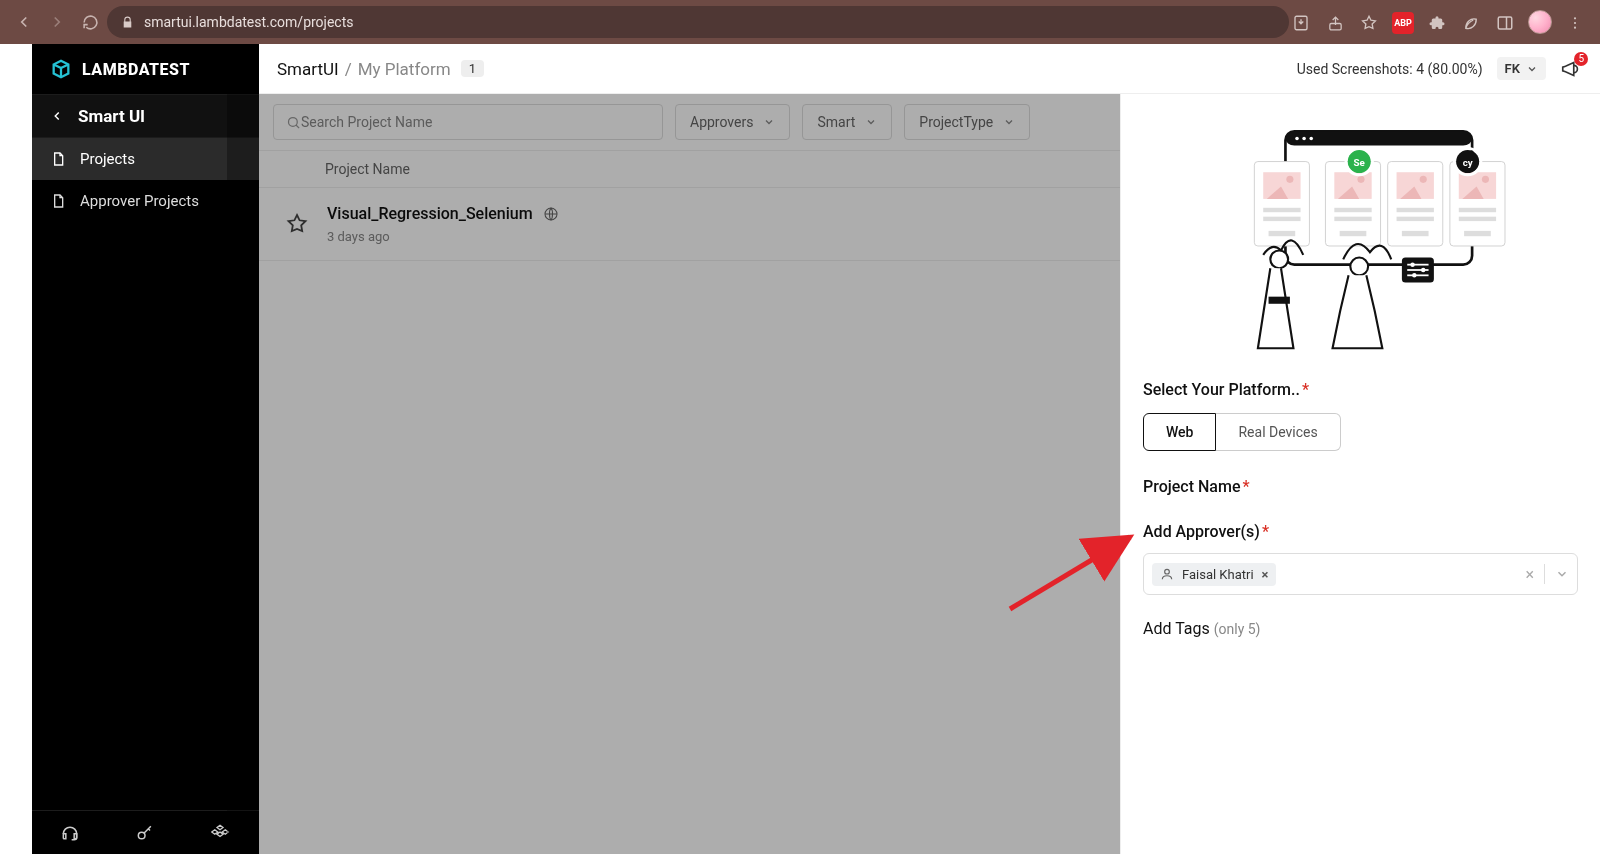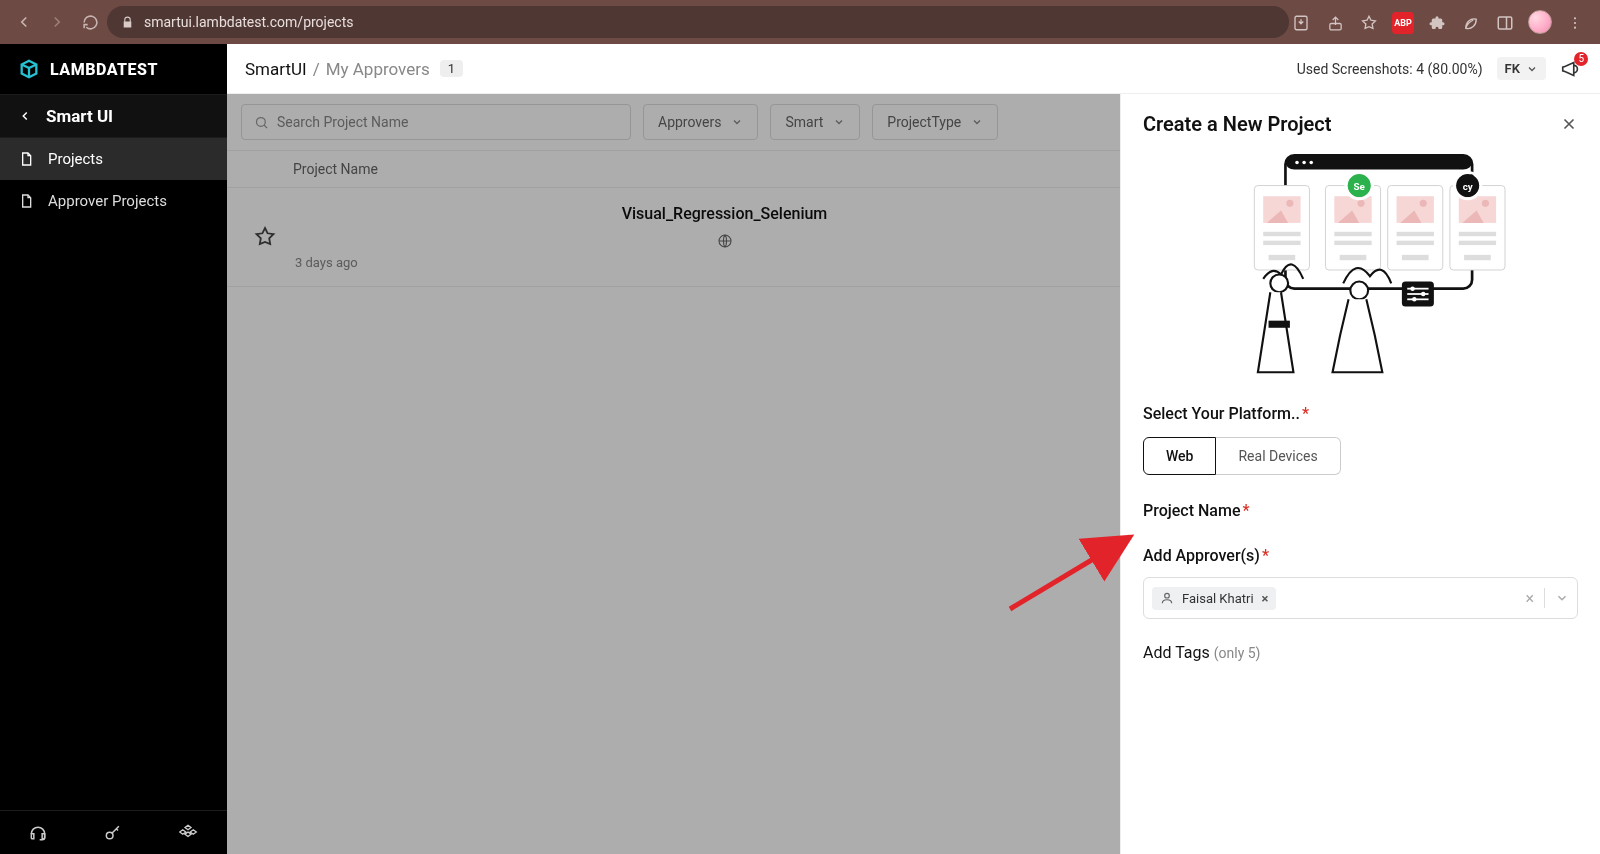--- a/index.html
+++ b/index.html
@@ -13,21 +13,21 @@
     .url-text { color: #e8dedc; }
     .chrome-icons { display: flex; align-items: flex-end; gap: 12px; color: #d2c4c1; padding-right: 6px; }
     .chrome-icon { width: 22px; height: 22px; display: flex; align-items: center; justify-content: center; font-size: 16px; }
     .abp-icon { width: 22px; height: 22px; background: #e3232a; border-radius: 4px; display: flex; align-items: center; justify-content: center; color: #fff; font-size: 9px; font-weight: 700; }
     .profile-chip { width: 24px; height: 24px; border-radius: 50%; background: radial-gradient(circle at 30% 30%, #ffd8e1, #ffb2cc, #f18aae); border: 1px solid #b89791; }
 
     
     .app { display: flex; height: calc(854px - 44px); position: relative; }
 
     
-    .sidebar { width: 227px; background: #000; color: #fff; display: flex; flex-direction: column; }
+    .sidebar { width: 227px; background: #000; color: #fff; display: flex; flex-direction: column; margin-left: 32px; }
     .brand-row { height: 50px; display: flex; align-items: center; padding: 0 18px; gap: 10px; background: #000; }
     .brand-mark { width: 22px; height: 22px; }
     .brand-text { font-weight: 800; font-size: 16px; letter-spacing: .5px; }
     .module-row { height: 44px; background: #111; display: flex; align-items: center; padding: 0 18px; gap: 14px; font-weight: 700; font-size: 17px; border-top: 1px solid #1c1c1c; border-bottom: 1px solid #1c1c1c; }
     .side-item { height: 42px; display: flex; align-items: center; padding: 0 18px; gap: 14px; font-size: 15px; color: #ddd; }
     .side-item.active { background: #2b2b2b; color: #fff; }
     .side-icon { width: 16px; height: 16px; display: flex; align-items: center; justify-content: center; }
     .sidebar-footer { margin-top: auto; height: 44px; display: flex; align-items: center; justify-content: space-around; border-top: 1px solid #1c1c1c; }
     .sidebar-footer .fi { width: 20px; height: 20px; color: #ccc; }
 
@@ -39,32 +39,32 @@
     .count-chip { background: #eee; color: #333; padding: 1px 8px; border-radius: 4px; font-size: 13px; margin-left: 4px; }
     .topbar-right { margin-left: auto; display: flex; align-items: center; gap: 14px; font-size: 14px; color: #333; }
     .user-chip { display: flex; align-items: center; gap: 6px; background: #f2f2f2; padding: 4px 8px; border-radius: 4px; font-size: 13px; font-weight: 600; }
     .bell-wrap { position: relative; }
     .bell-badge { position: absolute; top: -6px; right: -6px; background: #e3232a; color: #fff; border-radius: 8px; font-size: 10px; padding: 0 4px; line-height: 14px; }
 
     .content { flex: 1; background: #fff; }
 
     
     .filters { display: flex; align-items: center; padding: 10px 14px; gap: 12px; }
-    .search-box { width: 390px; height: 36px; border: 1px solid #ddd; border-radius: 4px; display: flex; align-items: center; padding: 0 12px; gap: 8px; color: #888; font-size: 14px; }
+    .search-box { width: 390px; height: 36px; border: 1px solid #ddd; border-radius: 4px; display: flex; align-items: center; padding: 0 12px; color: #888; font-size: 14px; }
     .pill { height: 36px; border: 1px solid #ddd; border-radius: 4px; display: flex; align-items: center; padding: 0 14px; gap: 10px; color: #666; font-size: 14px; }
 
     .table-head { display: flex; padding: 10px 26px; color: #666; font-size: 14px; border-top: 1px solid #eee; border-bottom: 1px solid #eee; }
     .col-name { flex: 1; padding-left: 40px; }
     .col-builds { width: 160px; text-align: center; }
     .col-approvers { width: 260px; }
 
     .row { display: flex; align-items: center; padding: 16px 26px; border-bottom: 1px solid #eee; }
     .star { width: 24px; height: 24px; margin-right: 18px; color: #444; }
     .proj-block { flex: 1; }
-    .proj-title { font-size: 16px; color: #111; font-weight: 500; display: flex; align-items: center; gap: 10px; flex-direction: column; }
+    .proj-title { font-size: 16px; color: #111; font-weight: 500; display: flex; align-items: center; gap: 10px; }
     .globe { width: 16px; height: 16px; color: #666; }
     .proj-sub { font-size: 13px; color: #888; margin-top: 6px; }
     .builds-val { width: 160px; text-align: center; font-size: 18px; color: #222; }
     .approver-avatar { width: 28px; height: 28px; border-radius: 50%; background: #d8d8d8; display: flex; align-items: center; justify-content: center; }
 
     
     .dimmer { position: absolute; left: 227px; top: 50px; right: 0; bottom: 0; background: rgba(0,0,0,0.32); }
 
     
     .slide { position: absolute; right: 0; top: 50px; bottom: 0; width: 480px; background: #fff; border-left: 1px solid #eee; padding: 18px 22px 0 22px; overflow: hidden; }
@@ -220,21 +220,21 @@
           <path d="M12 3l4 3-4 3-4-3 4-3zm0 9l4 3-4 3-4-3 4-3zm-7-3l4 3-4 3-4-3 4-3zm14 0l4 3-4 3-4-3 4-3z" transform="translate(0 0) scale(.9)"></path>
         </svg>
     </div>
   </div>
 
   <div class="main">
     <div class="topbar">
       <div class="crumbs">
         <span>SmartUI</span>
         <span class="crumb-dim">/</span>
-        <span class="crumb-dim">My Approvers</span>
+        <span class="crumb-dim">My Platform</span>
         <span class="count-chip">1</span>
       </div>
       <div class="topbar-right">
         <span>Used Screenshots: 4 (80.00%)</span>
         <div class="user-chip">
           <span>FK</span>
           <svg width="12" height="12" viewBox="0 0 24 24" fill="none" stroke="#555" stroke-width="2.5">
               <path d="M6 9l6 6 6-6"></path>
             </svg>
         </div>
@@ -307,28 +307,20 @@
           </div>
         </div>
       </div>
     </div>
 
   </div>
 
   <div class="dimmer"></div>
 
   <div class="slide">
-    <div class="slide-head">
-      <div class="slide-title">Create a New Project</div>
-      <div class="close-x">
-        <svg width="18" height="18" viewBox="0 0 24 24" fill="none" stroke="currentColor" stroke-width="2.2">
-            <path d="M6 6l12 12M18 6L6 18"></path>
-          </svg>
-      </div>
-    </div>
 
     <div class="hero">
       <svg viewBox="0 0 360 260">
 
         <rect x="95" y="6" width="210" height="150" rx="10" fill="#fff" stroke="#111" stroke-width="3"></rect>
         <rect x="95" y="6" width="210" height="16" rx="10" fill="#111"></rect>
         <circle cx="108" cy="14" r="2" fill="#fff"></circle>
           <circle cx="116" cy="14" r="2" fill="#fff"></circle>
           <circle cx="124" cy="14" r="2" fill="#fff"></circle>
 

